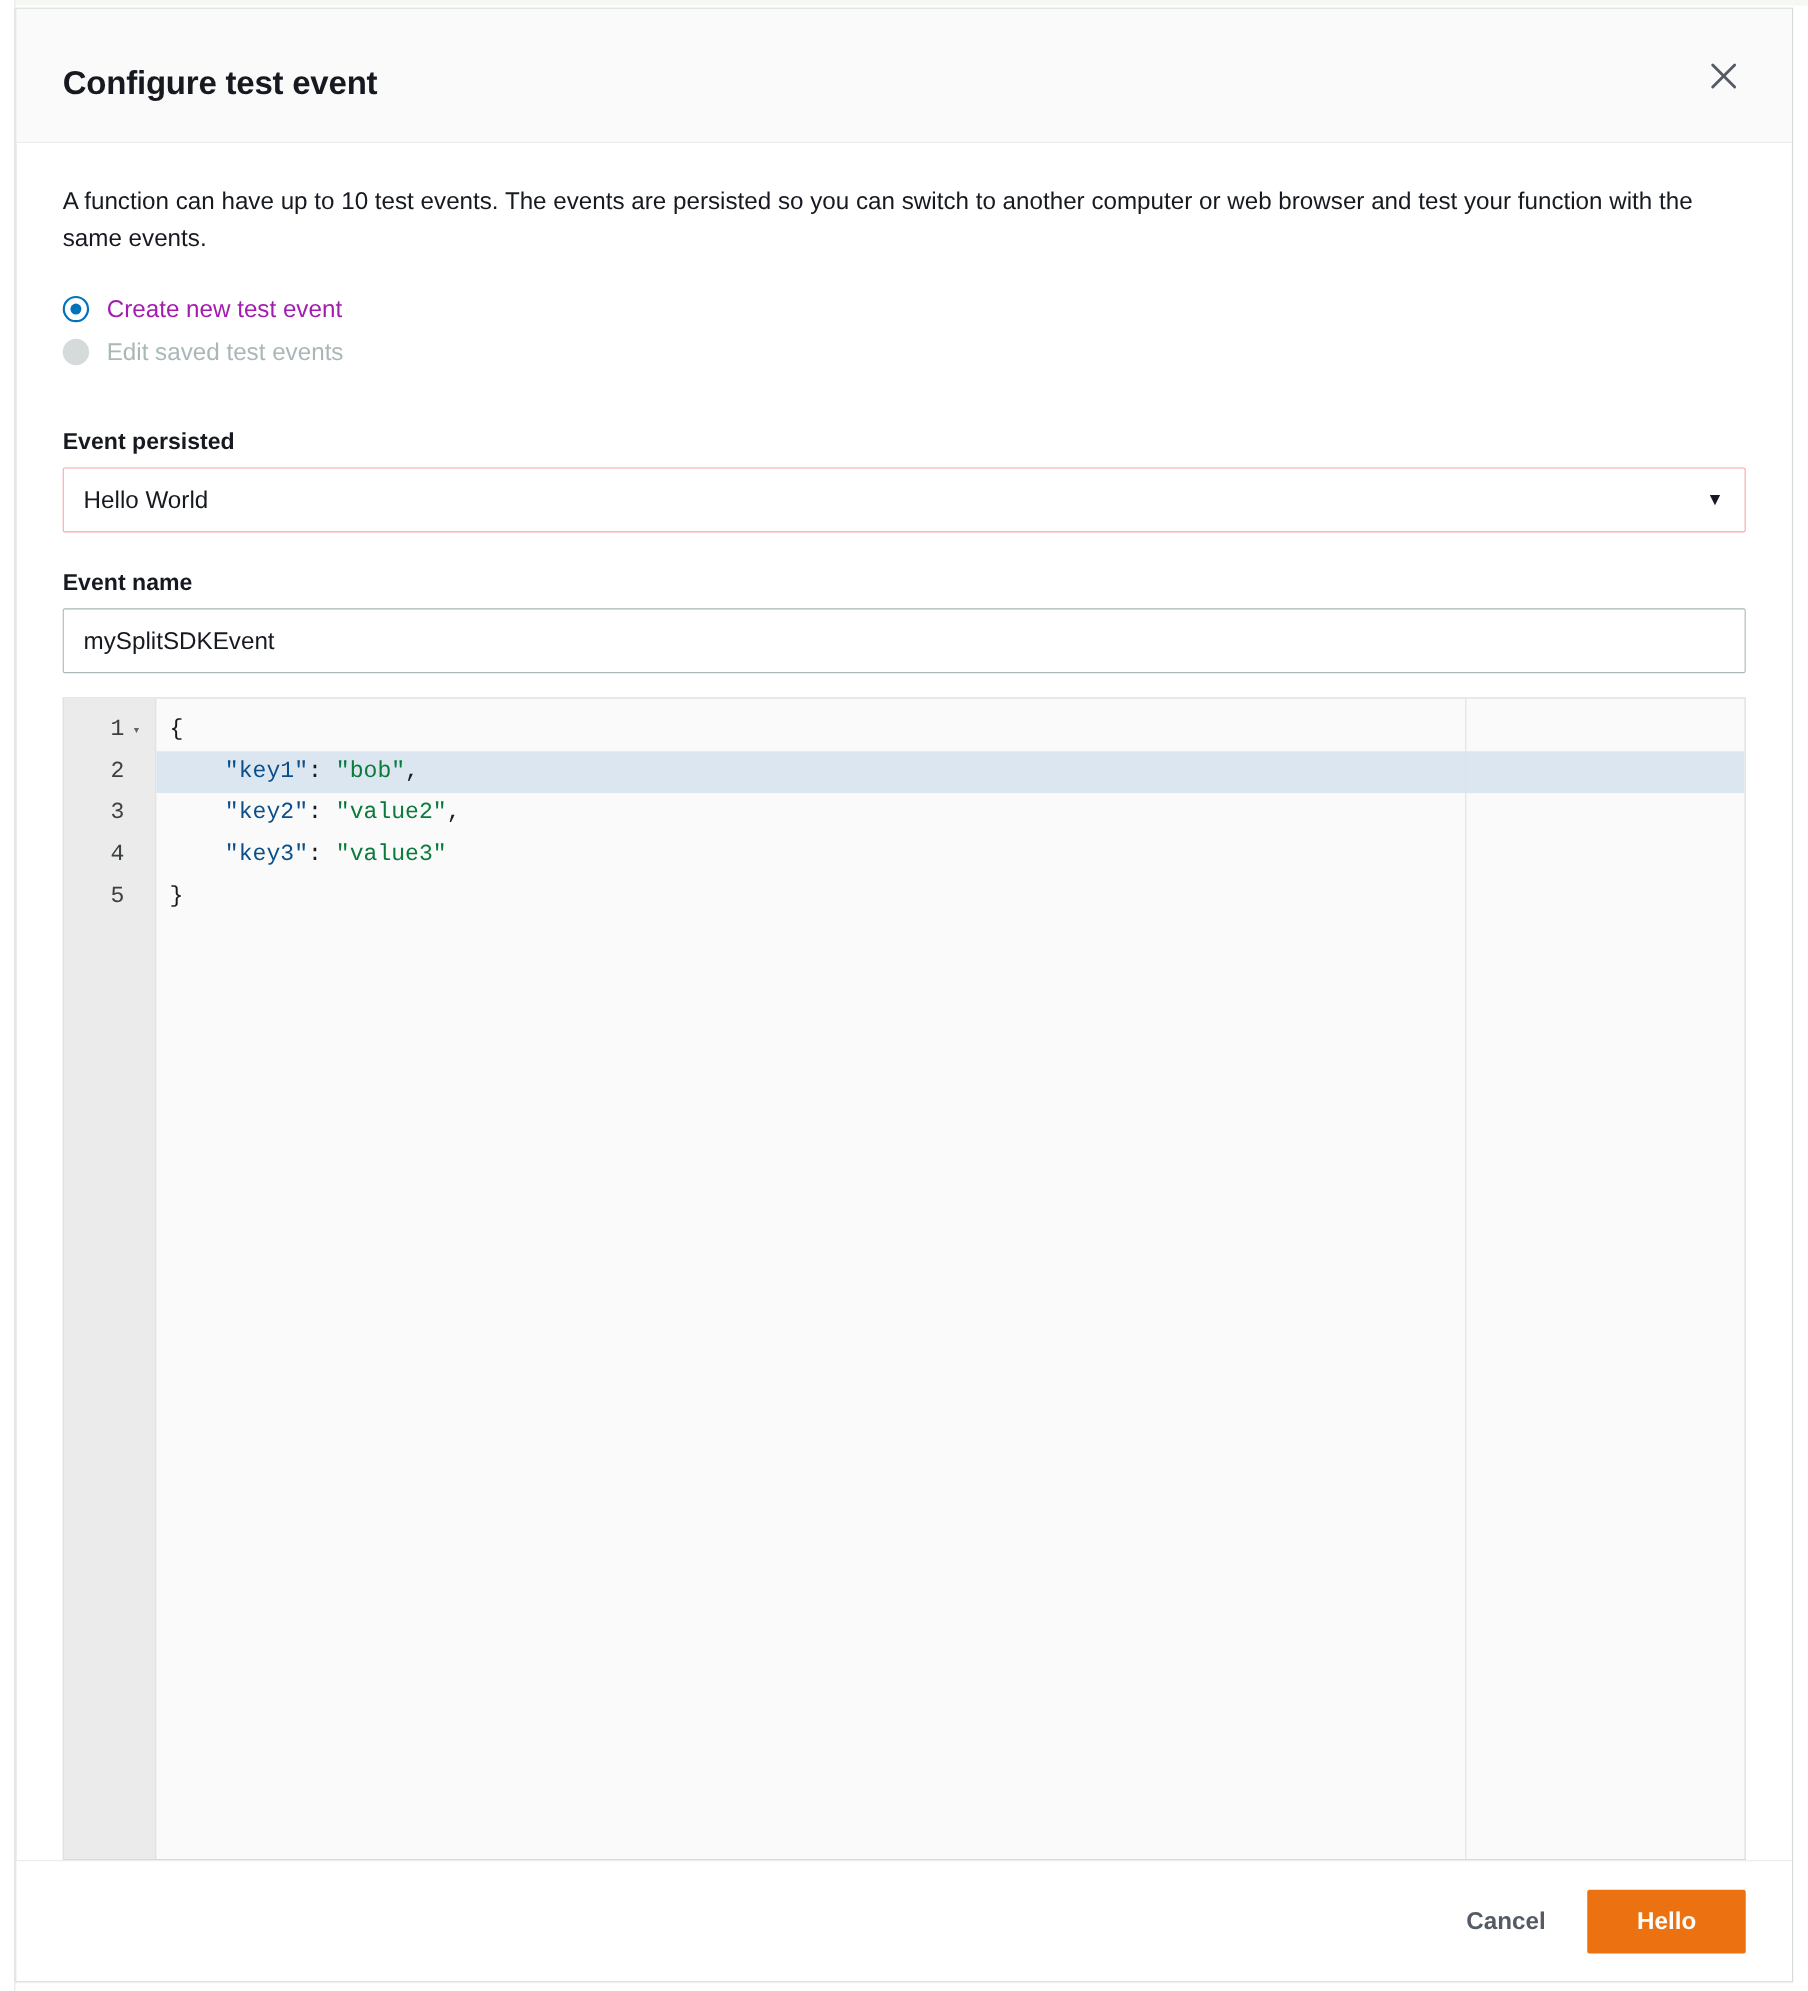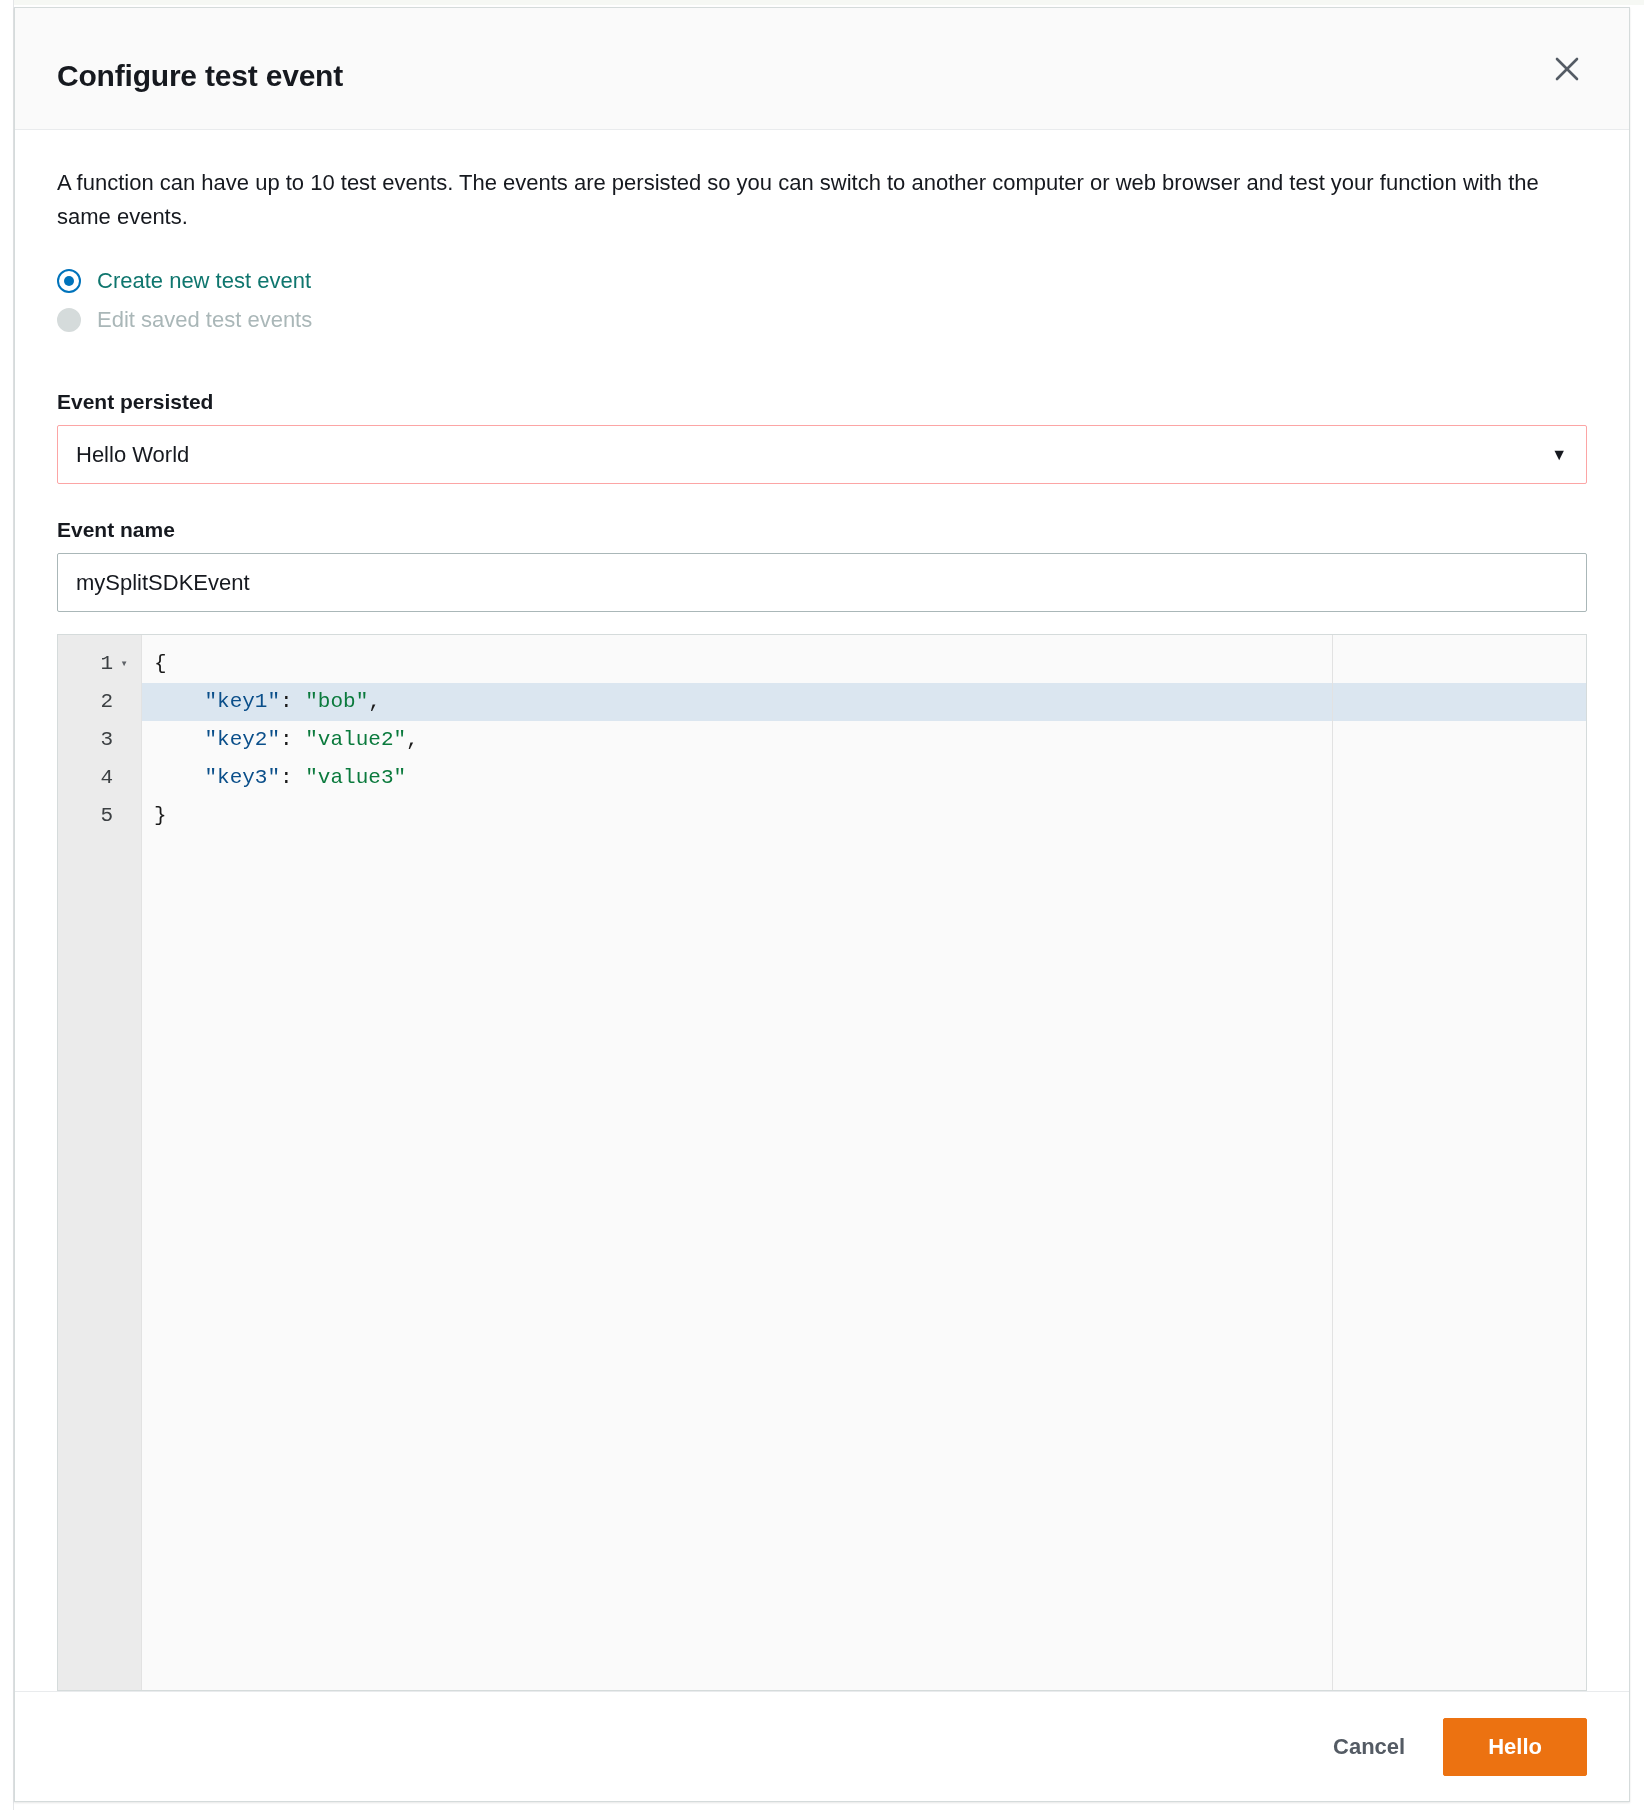--- a/index.html
+++ b/index.html
@@ -125,21 +125,21 @@
     width: 10px; height: 10px;
     border-radius: 50%;
     background: #0073bb;
   }
   .radio.disabled {
     border-color: #d5dbdb;
     background: #d5dbdb;
   }
   .radio-label {
     font-size: 22px;
-    color: #0f766e;
+    color: #a21caf;
   }
   .radio-label.disabled { color: #aab7b8; }
 
   .field-label {
     font-size: 21px;
     font-weight: bold;
     color: #16191f;
     margin-bottom: 11px;
   }
 

